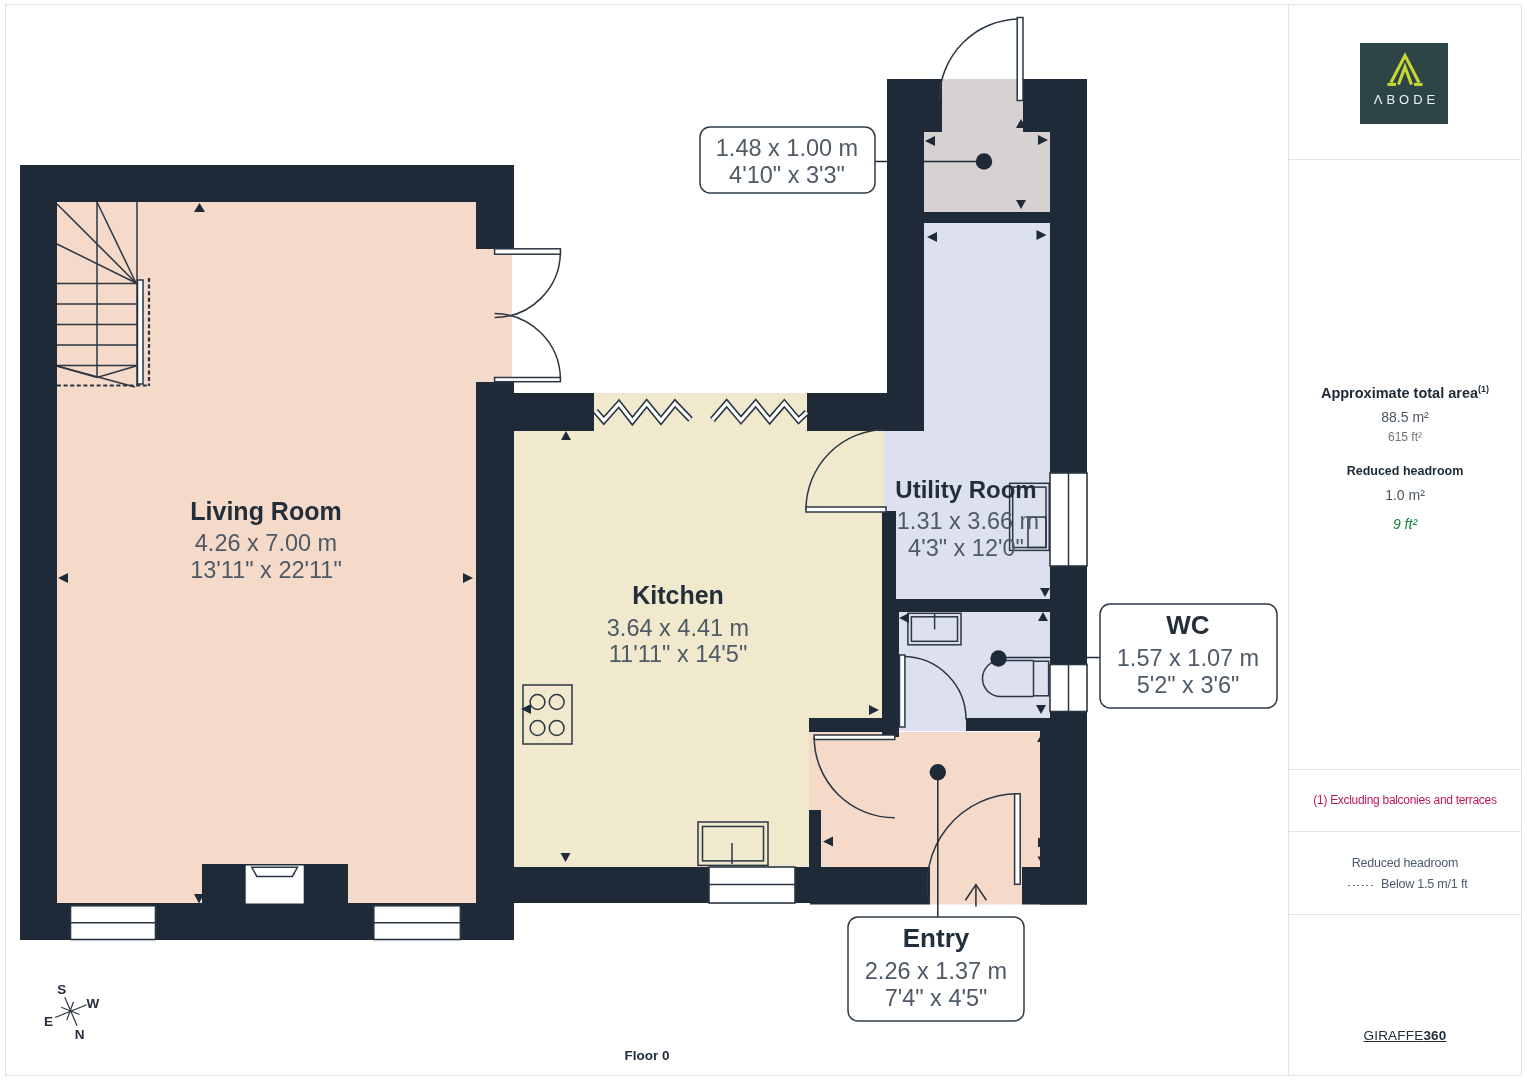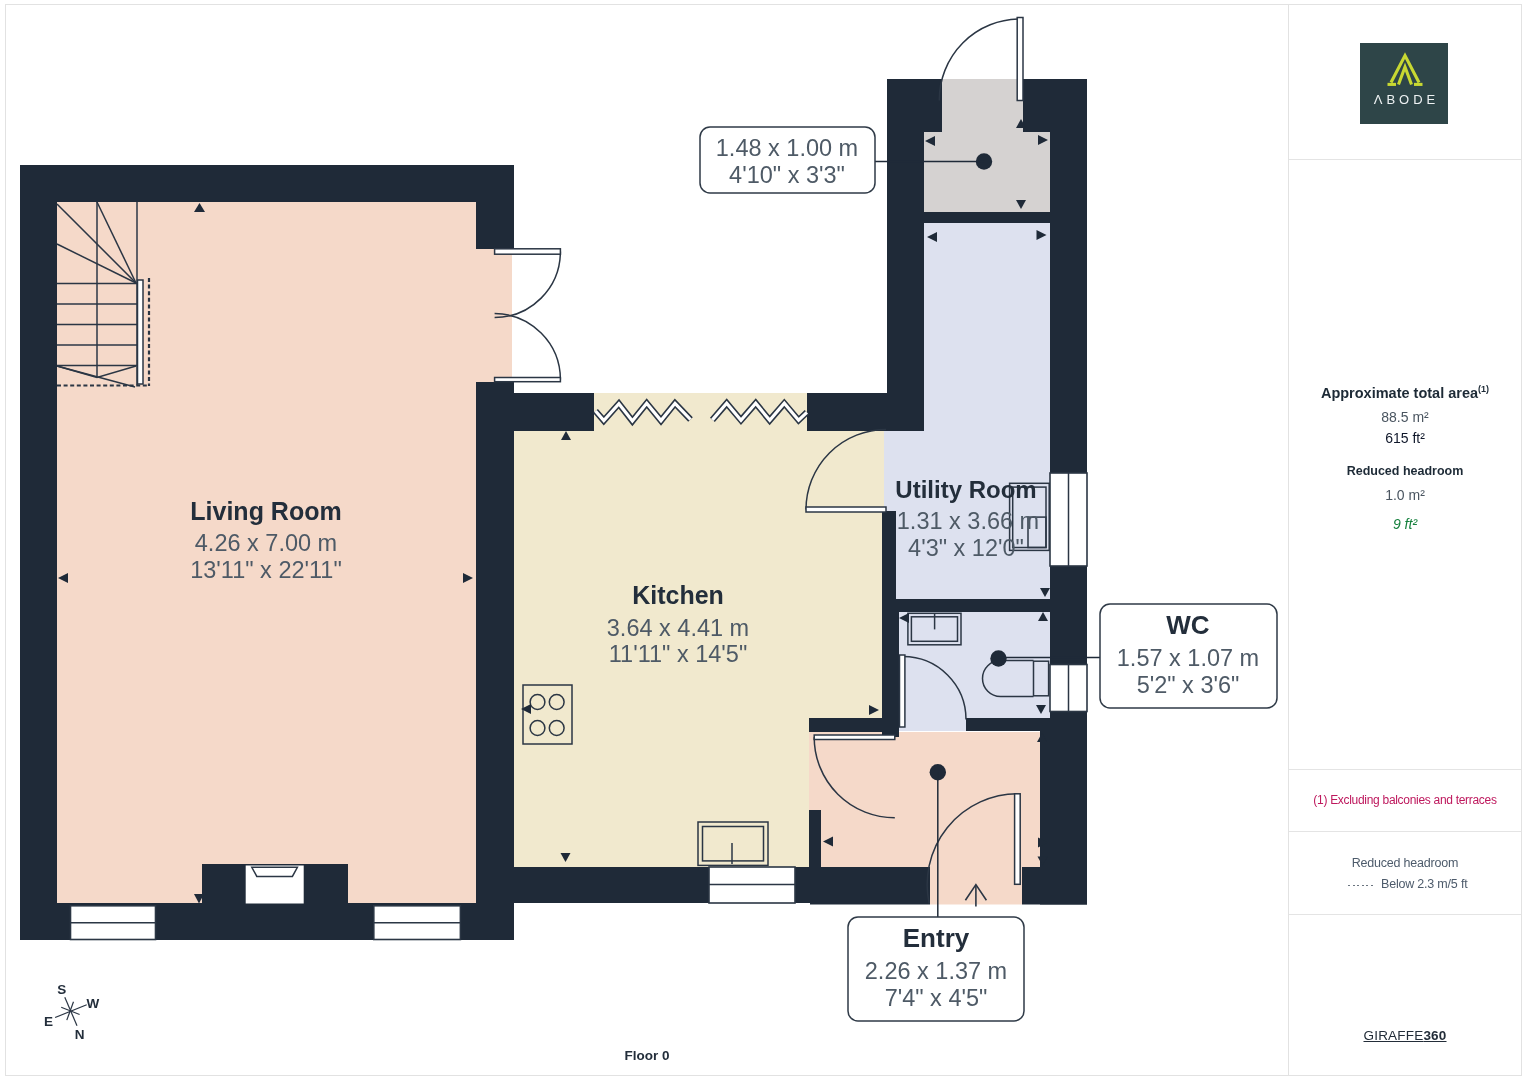--- a/index.html
+++ b/index.html
@@ -299,36 +299,36 @@
 
 <text x="1406.5" y="103.5" text-anchor="middle" font-size="13" fill="#eef2f3" letter-spacing="4">ΛBODE</text>
 </svg>
 
 <div class="sb" style="left:1289px;top:159px;width:232px;height:1px;background:#e4e4e4;"></div>
 
 <div class="sb" style="left:1289px;top:384px;width:232px;font-size:14.5px;font-weight:bold;color:#1d2a36;">Approximate total area<span style="font-size:9px;vertical-align:super;">(1)</span></div>
 
 <div class="sb" style="left:1289px;top:409px;width:232px;font-size:14px;color:#4a5560;">88.5 m²</div>
 
-<div class="sb" style="left:1289px;top:430px;width:232px;font-size:14px;color:#0f172a;">615 ft²</div>
+<div class="sb" style="left:1289px;top:430px;width:232px;font-size:12px;color:#737373;">615 ft²</div>
 
 <div class="sb" style="left:1289px;top:464px;width:232px;font-size:12.5px;font-weight:bold;color:#1d2a36;">Reduced headroom</div>
 
 <div class="sb" style="left:1289px;top:487px;width:232px;font-size:14px;color:#4a5560;">1.0 m²</div>
 
 <div class="sb" style="left:1289px;top:516px;width:232px;font-size:14px;color:#15803d;font-style:italic;">9 ft²</div>
 
 <div class="sb" style="left:1289px;top:769px;width:232px;height:1px;background:#e4e4e4;"></div>
 
 <div class="sb" style="left:1289px;top:793px;width:232px;font-size:12px;letter-spacing:-0.3px;color:#be185d;">(1) Excluding balconies and terraces</div>
 
 <div class="sb" style="left:1289px;top:831px;width:232px;height:1px;background:#e4e4e4;"></div>
 
 <div class="sb" style="left:1289px;top:856px;width:232px;font-size:12.5px;letter-spacing:-0.2px;color:#4d5b6b;">Reduced headroom</div>
 
 <div class="sb" style="left:1348px;top:884.5px;width:27px;height:1.5px;background:repeating-linear-gradient(90deg,#6b7580 0 2px,transparent 2px 4.5px);"></div>
-<div class="sb" style="left:1381px;top:877px;width:100px;font-size:12.5px;letter-spacing:-0.2px;color:#4d5b6b;text-align:left;">Below 2.3 m/5 ft</div>
+<div class="sb" style="left:1381px;top:877px;width:100px;font-size:12.5px;letter-spacing:-0.2px;color:#4d5b6b;text-align:left;">Below 1.5 m/1 ft</div>
 
 <div class="sb" style="left:1289px;top:914px;width:232px;height:1px;background:#e4e4e4;"></div>
 
 
 <div class="sb" style="left:1289px;top:1028px;width:232px;font-size:13.5px;letter-spacing:0.2px;color:#232d39;text-decoration:underline;">GIRAFFE<b>360</b></div>
 </div>
 
 </body></html>

